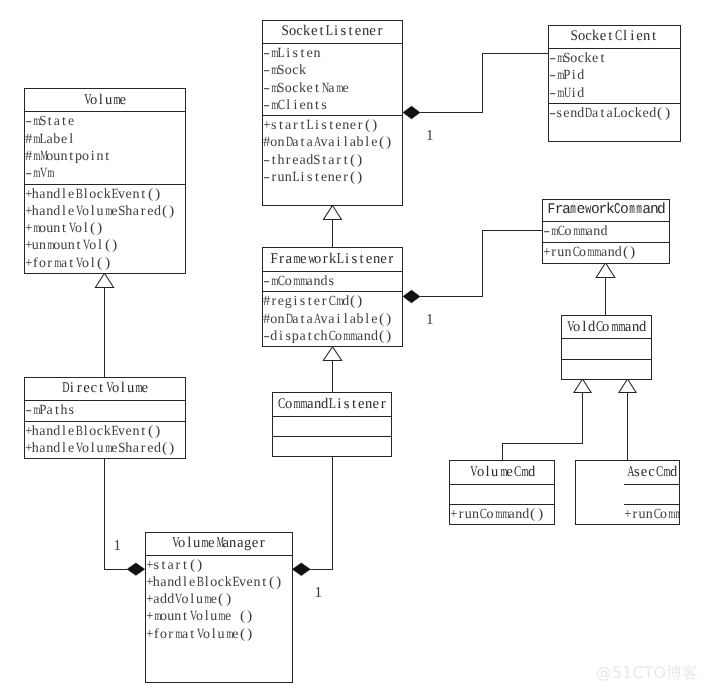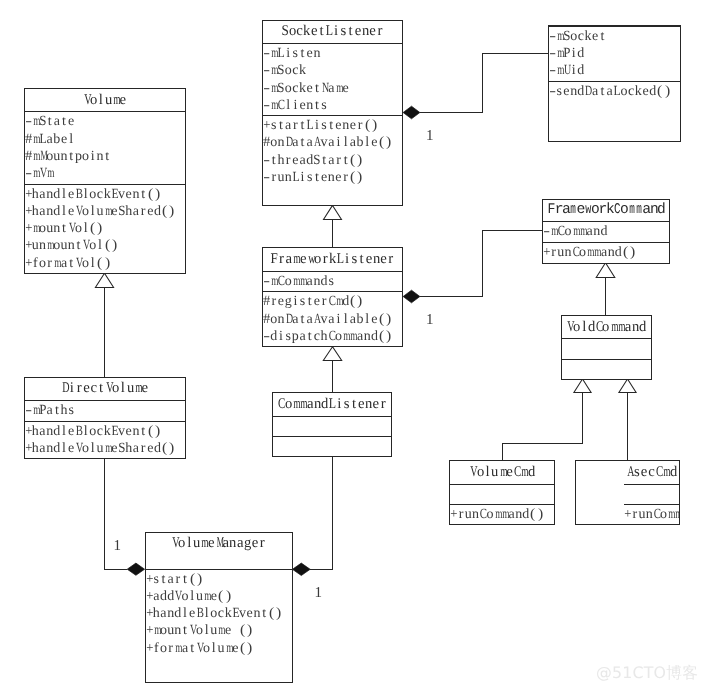--- a/index.html
+++ b/index.html
@@ -98,20 +98,23 @@
       <div class="row"><span class="mono"><i style="transform: scaleX(1.45);">-</i><i style="transform: scaleX(0.6611);">m</i><i style="transform: scaleX(0.7706);">C</i><i>l</i><i>i</i><i>e</i><i>n</i><i>t</i><i>s</i></span></div>
     </div>
     <div class="sec div" style="height: 90.1px;">
       <div class="row"><span class="mono"><i style="transform: scaleX(0.9107);">+</i><i>s</i><i>t</i><i>a</i><i>r</i><i>t</i><i style="transform: scaleX(0.8409);">L</i><i>i</i><i>s</i><i>t</i><i>e</i><i>n</i><i>e</i><i>r</i><i style="transform: scaleX(1.12);">(</i><i style="transform: scaleX(1.12);">)</i></span></div>
       <div class="row"><span class="mono"><i style="transform: scaleX(1.0286);">#</i><i>o</i><i>n</i><i style="transform: scaleX(0.7111);">D</i><i>a</i><i>t</i><i>a</i><i style="transform: scaleX(0.7111);">A</i><i>v</i><i>a</i><i>i</i><i>l</i><i>a</i><i>b</i><i>l</i><i>e</i><i style="transform: scaleX(1.12);">(</i><i style="transform: scaleX(1.12);">)</i></span></div>
       <div class="row"><span class="mono"><i style="transform: scaleX(1.45);">-</i><i>t</i><i>h</i><i>r</i><i>e</i><i>a</i><i>d</i><i style="transform: scaleX(0.9234);">S</i><i>t</i><i>a</i><i>r</i><i>t</i><i style="transform: scaleX(1.12);">(</i><i style="transform: scaleX(1.12);">)</i></span></div>
       <div class="row"><span class="mono"><i style="transform: scaleX(1.45);">-</i><i>r</i><i>u</i><i>n</i><i style="transform: scaleX(0.8409);">L</i><i>i</i><i>s</i><i>t</i><i>e</i><i>n</i><i>e</i><i>r</i><i style="transform: scaleX(1.12);">(</i><i style="transform: scaleX(1.12);">)</i></span></div>
     </div>
   </div>
   <div class="cls" style="left: 547.5px; top: 24.5px; width: 133px; height: 117.8px;">
+    <div class="sec title" style="height: 22.6px;">
+        <span class="mono"><i style="transform: scaleX(0.8865);">S</i><i style="transform: scaleX(0.9857);">o</i><i>c</i><i style="transform: scaleX(0.9857);">k</i><i>e</i><i>t</i><i style="transform: scaleX(0.7392);">C</i><i>l</i><i>i</i><i>e</i><i style="transform: scaleX(0.9857);">n</i><i>t</i></span>
+      </div>
     <div class="sec div" style="height: 55.3px;">
       <div class="row"><span class="mono"><i style="transform: scaleX(1.45);">-</i><i style="transform: scaleX(0.6611);">m</i><i style="transform: scaleX(0.9234);">S</i><i>o</i><i>c</i><i>k</i><i>e</i><i>t</i></span></div>
       <div class="row"><span class="mono"><i style="transform: scaleX(1.45);">-</i><i style="transform: scaleX(0.6611);">m</i><i style="transform: scaleX(0.9234);">P</i><i>i</i><i>d</i></span></div>
       <div class="row"><span class="mono"><i style="transform: scaleX(1.45);">-</i><i style="transform: scaleX(0.6611);">m</i><i style="transform: scaleX(0.7111);">U</i><i>i</i><i>d</i></span></div>
     </div>
     <div class="sec div" style="height: 37.9px;">
       <div class="row"><span class="mono"><i style="transform: scaleX(1.45);">-</i><i>s</i><i>e</i><i>n</i><i>d</i><i style="transform: scaleX(0.7111);">D</i><i>a</i><i>t</i><i>a</i><i style="transform: scaleX(0.8409);">L</i><i>o</i><i>c</i><i>k</i><i>e</i><i>d</i><i style="transform: scaleX(1.12);">(</i><i style="transform: scaleX(1.12);">)</i></span></div>
     </div>
   </div>
   <div class="cls" style="left: 262px; top: 247.4px; width: 140.9px; height: 99.9px; text-decoration: underline;">
@@ -185,24 +188,24 @@
     <div class="sec div" style="height: 20.7px;">
     </div>
     <div class="sec div" style="height: 20px;">
       <div class="row"><span class="mono"><i style="transform: scaleX(0.9107);">+</i><i>r</i><i>u</i><i>n</i><i style="transform: scaleX(0.7706);">C</i><i>o</i><i style="transform: scaleX(0.6611);">m</i><i style="transform: scaleX(0.6611);">m</i><i>a</i><i>n</i><i>d</i><i style="transform: scaleX(1.12);">(</i><i style="transform: scaleX(1.12);">)</i></span></div>
     </div>
   </div>
   <div class="cls" style="left: 144.5px; top: 531.5px; width: 148px; height: 151.9px;">
     <div class="sec title" style="height: 22.2px;">
         <span class="mono"><i style="transform: scaleX(0.683);">V</i><i style="transform: scaleX(0.9857);">o</i><i>l</i><i style="transform: scaleX(0.9857);">u</i><i style="transform: scaleX(0.6339);">m</i><i>e</i><i style="transform: scaleX(0.5542);">M</i><i>a</i><i style="transform: scaleX(0.9857);">n</i><i>a</i><i style="transform: scaleX(0.9857);">g</i><i>e</i><i>r</i></span>
       </div>
-    <div class="sec div" style="height: 89.8px; margin-top: 14px;">
+    <div class="sec div" style="height: 89.8px;">
       <div class="row"><span class="mono"><i style="transform: scaleX(0.9107);">+</i><i>s</i><i>t</i><i>a</i><i>r</i><i>t</i><i style="transform: scaleX(1.12);">(</i><i style="transform: scaleX(1.12);">)</i></span></div>
+      <div class="row"><span class="mono"><i style="transform: scaleX(0.9107);">+</i><i>h</i><i>a</i><i>n</i><i>d</i><i>l</i><i>e</i><i style="transform: scaleX(0.7706);">B</i><i>l</i><i>o</i><i>c</i><i>k</i><i style="transform: scaleX(0.8409);">E</i><i>v</i><i>e</i><i>n</i><i>t</i><i style="transform: scaleX(1.12);">(</i><i style="transform: scaleX(1.12);">)</i></span></div>
       <div class="row"><span class="mono"><i style="transform: scaleX(0.9107);">+</i><i>a</i><i>d</i><i>d</i><i style="transform: scaleX(0.7111);">V</i><i>o</i><i>l</i><i>u</i><i style="transform: scaleX(0.6611);">m</i><i>e</i><i style="transform: scaleX(1.12);">(</i><i style="transform: scaleX(1.12);">)</i></span></div>
-      <div class="row"><span class="mono"><i style="transform: scaleX(0.9107);">+</i><i>h</i><i>a</i><i>n</i><i>d</i><i>l</i><i>e</i><i style="transform: scaleX(0.7706);">B</i><i>l</i><i>o</i><i>c</i><i>k</i><i style="transform: scaleX(0.8409);">E</i><i>v</i><i>e</i><i>n</i><i>t</i><i style="transform: scaleX(1.12);">(</i><i style="transform: scaleX(1.12);">)</i></span></div>
       <div class="row"><span class="mono"><i style="transform: scaleX(0.9107);">+</i><i style="transform: scaleX(0.6611);">m</i><i>o</i><i>u</i><i>n</i><i>t</i><i style="transform: scaleX(0.7111);">V</i><i>o</i><i>l</i><i>u</i><i style="transform: scaleX(0.6611);">m</i><i>e</i><i> </i><i style="transform: scaleX(1.12);">(</i><i style="transform: scaleX(1.12);">)</i></span></div>
       <div class="row"><span class="mono"><i style="transform: scaleX(0.9107);">+</i><i>f</i><i>o</i><i>r</i><i style="transform: scaleX(0.6611);">m</i><i>a</i><i>t</i><i style="transform: scaleX(0.7111);">V</i><i>o</i><i>l</i><i>u</i><i style="transform: scaleX(0.6611);">m</i><i>e</i><i style="transform: scaleX(1.12);">(</i><i style="transform: scaleX(1.12);">)</i></span></div>
     </div>
   </div>
 
   <div class="mult" style="left: 426px; top: 129px;">1</div>
   <div class="mult" style="left: 426px; top: 313px;">1</div>
   <div class="mult" style="left: 113.6px; top: 539.2px;">1</div>
   <div class="mult" style="left: 314.5px; top: 585.6px;">1</div>
 

